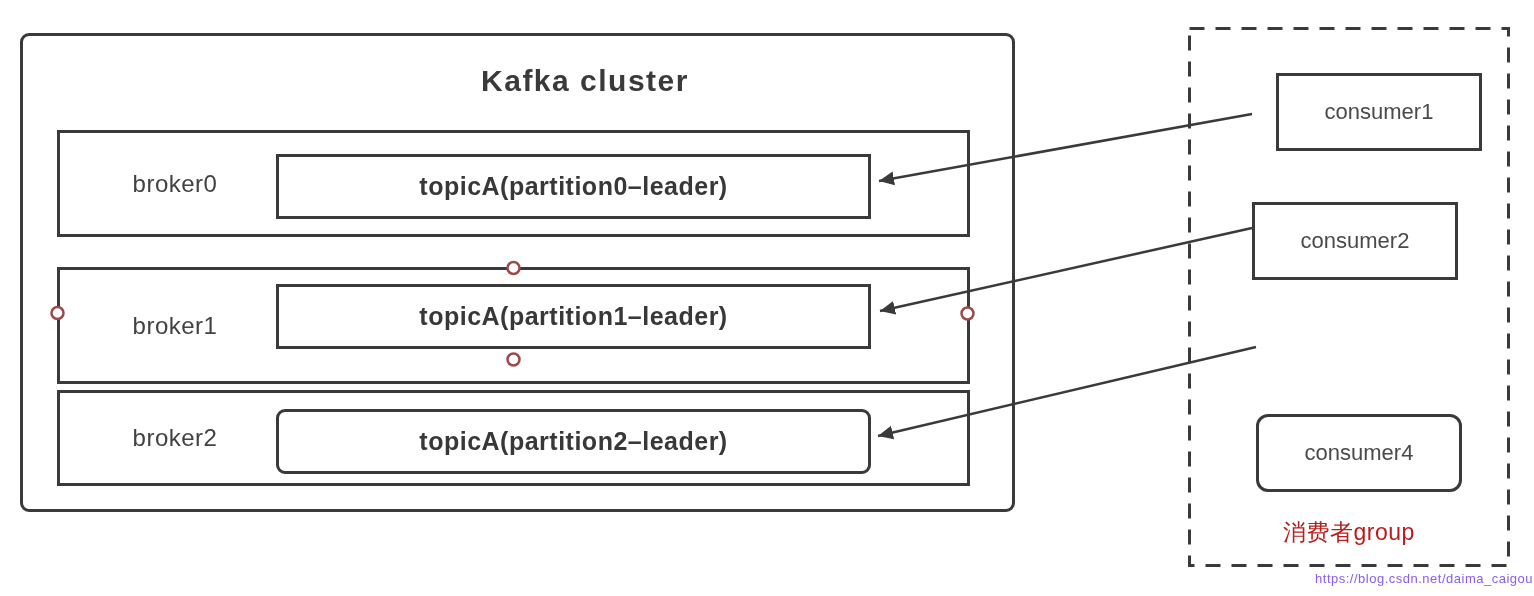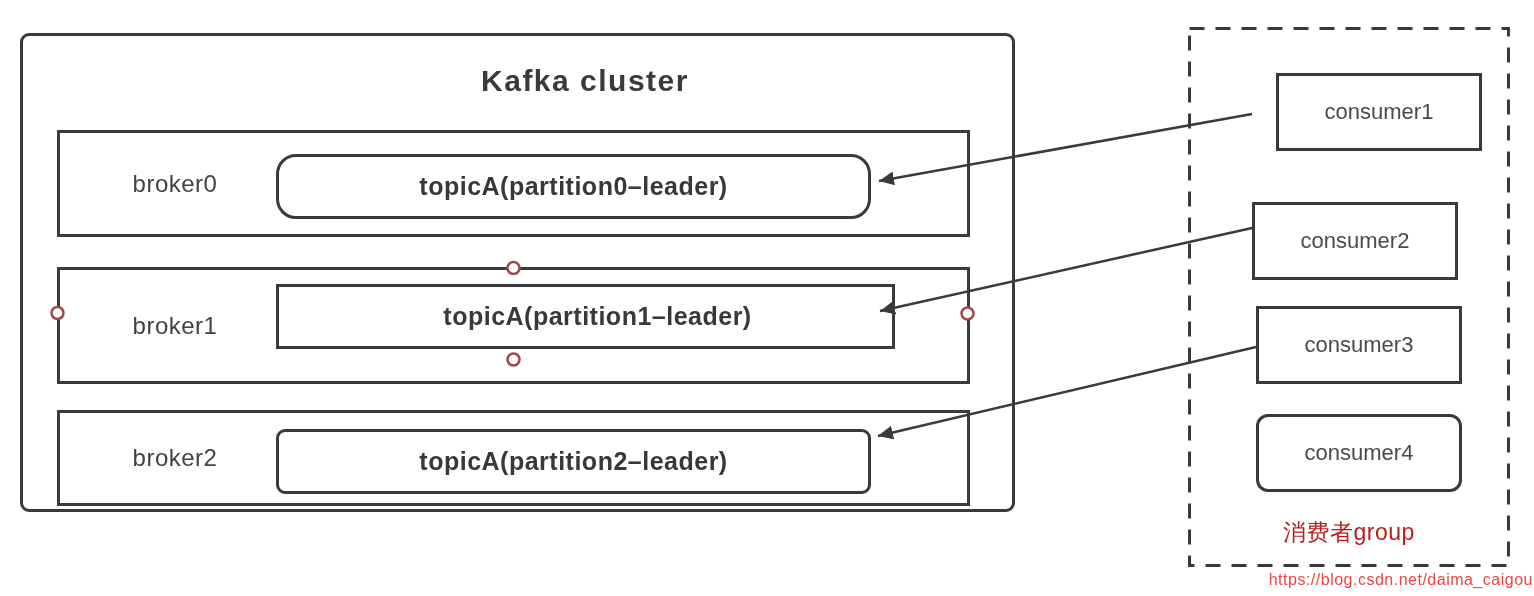--- a/index.html
+++ b/index.html
@@ -24,56 +24,56 @@
     font-size: 30px; font-weight: bold; letter-spacing: 1.5px;
     white-space: nowrap; z-index: 1; color: #3a3a3a;
   }
 
   .broker-row {
     left: 57px; width: 913px;
     border: 3px solid #3a3a3a; background: #ffffff; z-index: 1;
   }
   .broker-row.b0 { top: 130px; height: 107px; }
   .broker-row.b1 { top: 267px; height: 117px;  }
-  .broker-row.b2 { top: 390px; height: 96px; margin-top: 20px;  }
+  .broker-row.b2 { top: 390px; height: 96px;  }
 
   .broker-label {
     position: absolute; left: 0; top: 0; bottom: 0; width: 230px;
     display: flex; align-items: center; justify-content: center;
     font-size: 24px; letter-spacing: 0.5px; color: #424242;
   }
   .topic-box {
     position: absolute; left: 216px; width: 589px; height: 59px;
     border: 3px solid #3a3a3a; background: #ffffff;
     display: flex; align-items: center; justify-content: center;
     font-size: 25px; font-weight: bold; letter-spacing: 0.5px; color: #383838;
   }
-  .b0 .topic-box { top: 21px; border-radius: 20px; }
-  .b1 .topic-box { top: 14px; padding-left: 24px; }
+  .b0 .topic-box { top: 21px; }
+  .b1 .topic-box { top: 14px; }
   .b2 .topic-box { top: 16px; border-radius: 9px; }
 
   .consumer-box {
     width: 206px; height: 78px;
     border: 3px solid #3a3a3a; background: #ffffff; z-index: 1;
     display: flex; align-items: center; justify-content: center;
     font-size: 22px; color: #4a4a4a;
   }
   .c1 { left: 1252px; top: 73px; margin-left: 24px;  }
   .c2 { left: 1252px; top: 202px; text-align: right; }
   .c3 { left: 1256px; top: 306px; }
   .c4 { left: 1256px; top: 414px; border-radius: 12px; }
 
   .group-label {
     left: 1188px; top: 517px; width: 322px; text-align: center;
     font-size: 23px; color: #b91c1c; z-index: 1; letter-spacing: 0.5px;
   }
 
   .watermark {
     right: 1px; top: 571px;
-    font-size: 16px; color: #ef4444; letter-spacing: 0.5px;
+    font-size: 13px; color: #8b5cf6; letter-spacing: 0.5px;
     z-index: 3; white-space: nowrap;
   }
 
   #overlay {
     position: absolute; left: 0; top: 0; width: 1534px; height: 596px;
     z-index: 2; pointer-events: none;
   }
 </style>
 </head>
 <body>
@@ -103,23 +103,20 @@
       <span>topicA(partition2–leader)</span>
     </div>
   </div>
 
   <div class="abs consumer-box c1">
     <span>consumer1</span>
   </div>
   <div class="abs consumer-box c2">
     <span>consumer2</span>
   </div>
-  <div class="abs consumer-box c3">
-    <span>consumer3</span>
-  </div>
   <div class="abs consumer-box c4">
     <span>consumer4</span>
   </div>
 
   <div class="abs group-label">消费者group</div>
 
   <div class="abs watermark">https://blog.csdn.net/daima_caigou</div>
 
   <svg id="overlay" viewBox="0 0 1534 596" xmlns="http://www.w3.org/2000/svg">
     <defs>

